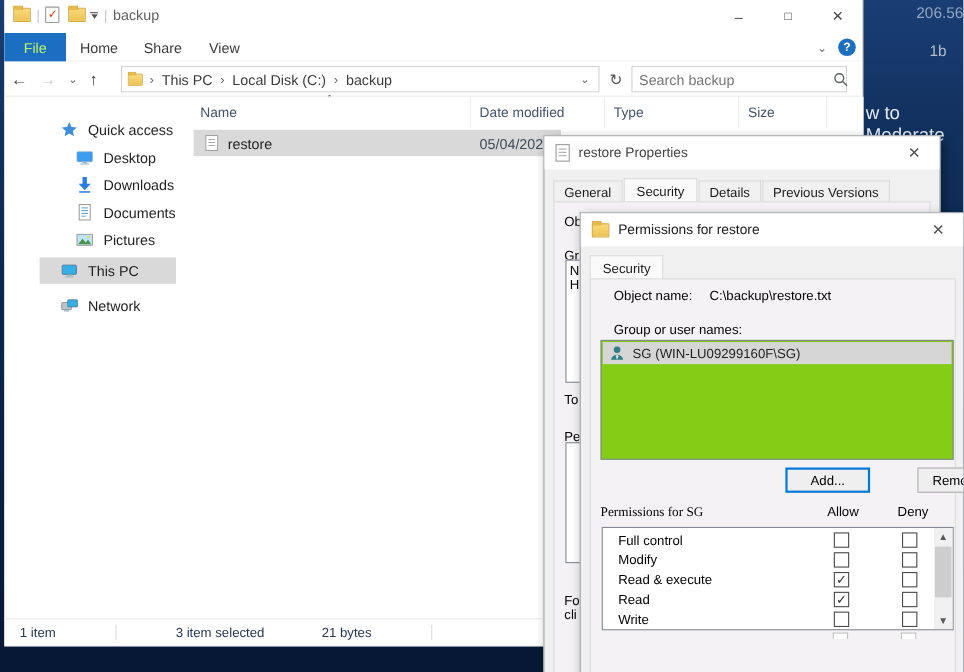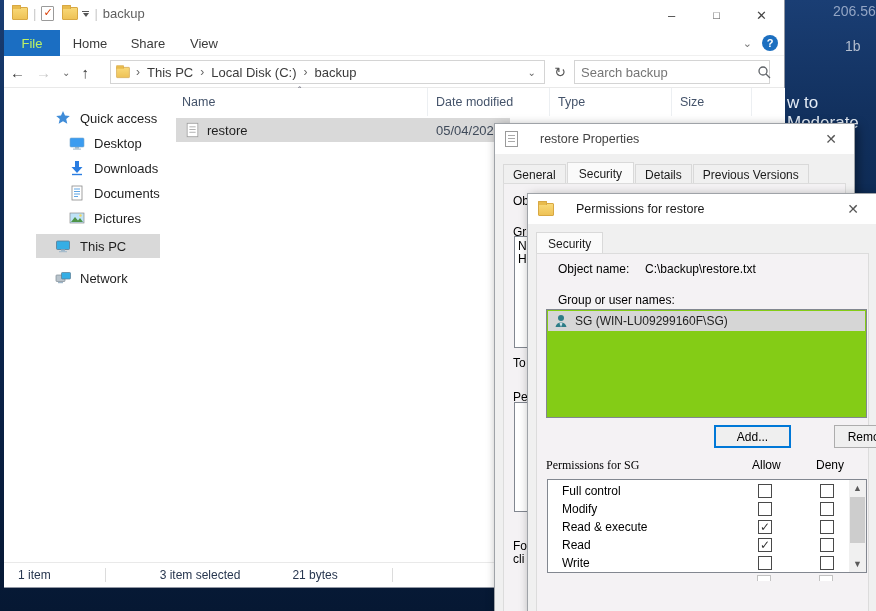--- a/index.html
+++ b/index.html
@@ -78,21 +78,21 @@
   .file-sel { position:absolute; left:16px; top:0; width:334px; height:24px; background:#d9d9d9; }
   .file-name { position:absolute; left:26px; top:0; height:24px; display:flex; align-items:center; gap:8px; }
   .file-date { position:absolute; left:276px; top:0; height:24px; display:flex; align-items:center; color:#3f4a5a; }
 
   
   #statusbar { position:absolute; left:0; bottom:0; right:0; height:25px; border-top:1px solid #e9e9e9; background:#fff; display:flex; align-items:center; font-size:12px; color:#27364f;gap:44px; }
   .st-sep { width:1px; height:14px; background:#dcdcdc; margin:0 10px; }
 
   
   .dialog { position:absolute; background:#f0f0f0; border:1px solid #9fa3a8; box-shadow:3px 3px 10px rgba(0,0,0,.4); }
-  .dlg-title { position:absolute; left:0; top:0; right:0; height:30px; background:#fff; display:flex; align-items:center; padding-left:10px; gap:22px; font-size:12.5px; }
+  .dlg-title { position:absolute; left:0; top:0; right:0; height:30px; background:#fff; display:flex; align-items:center; padding-left:10px; gap:8px; font-size:12.5px; }
   .dlg-close { position:absolute; right:2px; top:0; width:42px; height:30px; display:flex; align-items:center; justify-content:center; color:#555; font-size:14px; }
   .doc-ico { width:13px; height:16px; background:#fff; border:1px solid #9a9a9a; position:relative; }
   .doc-ico::before { content:""; position:absolute; left:2px; top:3px; width:7px; height:1px; background:#aaa; box-shadow:0 3px 0 #aaa, 0 6px 0 #aaa; }
   .tabstrip { position:absolute; left:8px; top:37px; display:flex; align-items:flex-end; }
   .dtab { border:1px solid #d9d9d9; border-bottom:none; background:#f0f0f0; padding:3px 9px 4px; font-size:12px; color:#1a1a1a; margin-right:1px; }
   .dtab.active { background:#fafafa; padding:4px 11px 6px; position:relative; top:1px; }
   .tabpage { position:absolute; border:1px solid #dcdcdc; background:#f4f2f4; }
 
   #props { left:494px; top:123px; width:361px; height:492px; z-index:5; }
   #props .tabpage { left:8px; top:59px; right:8px; bottom:-2px; }

